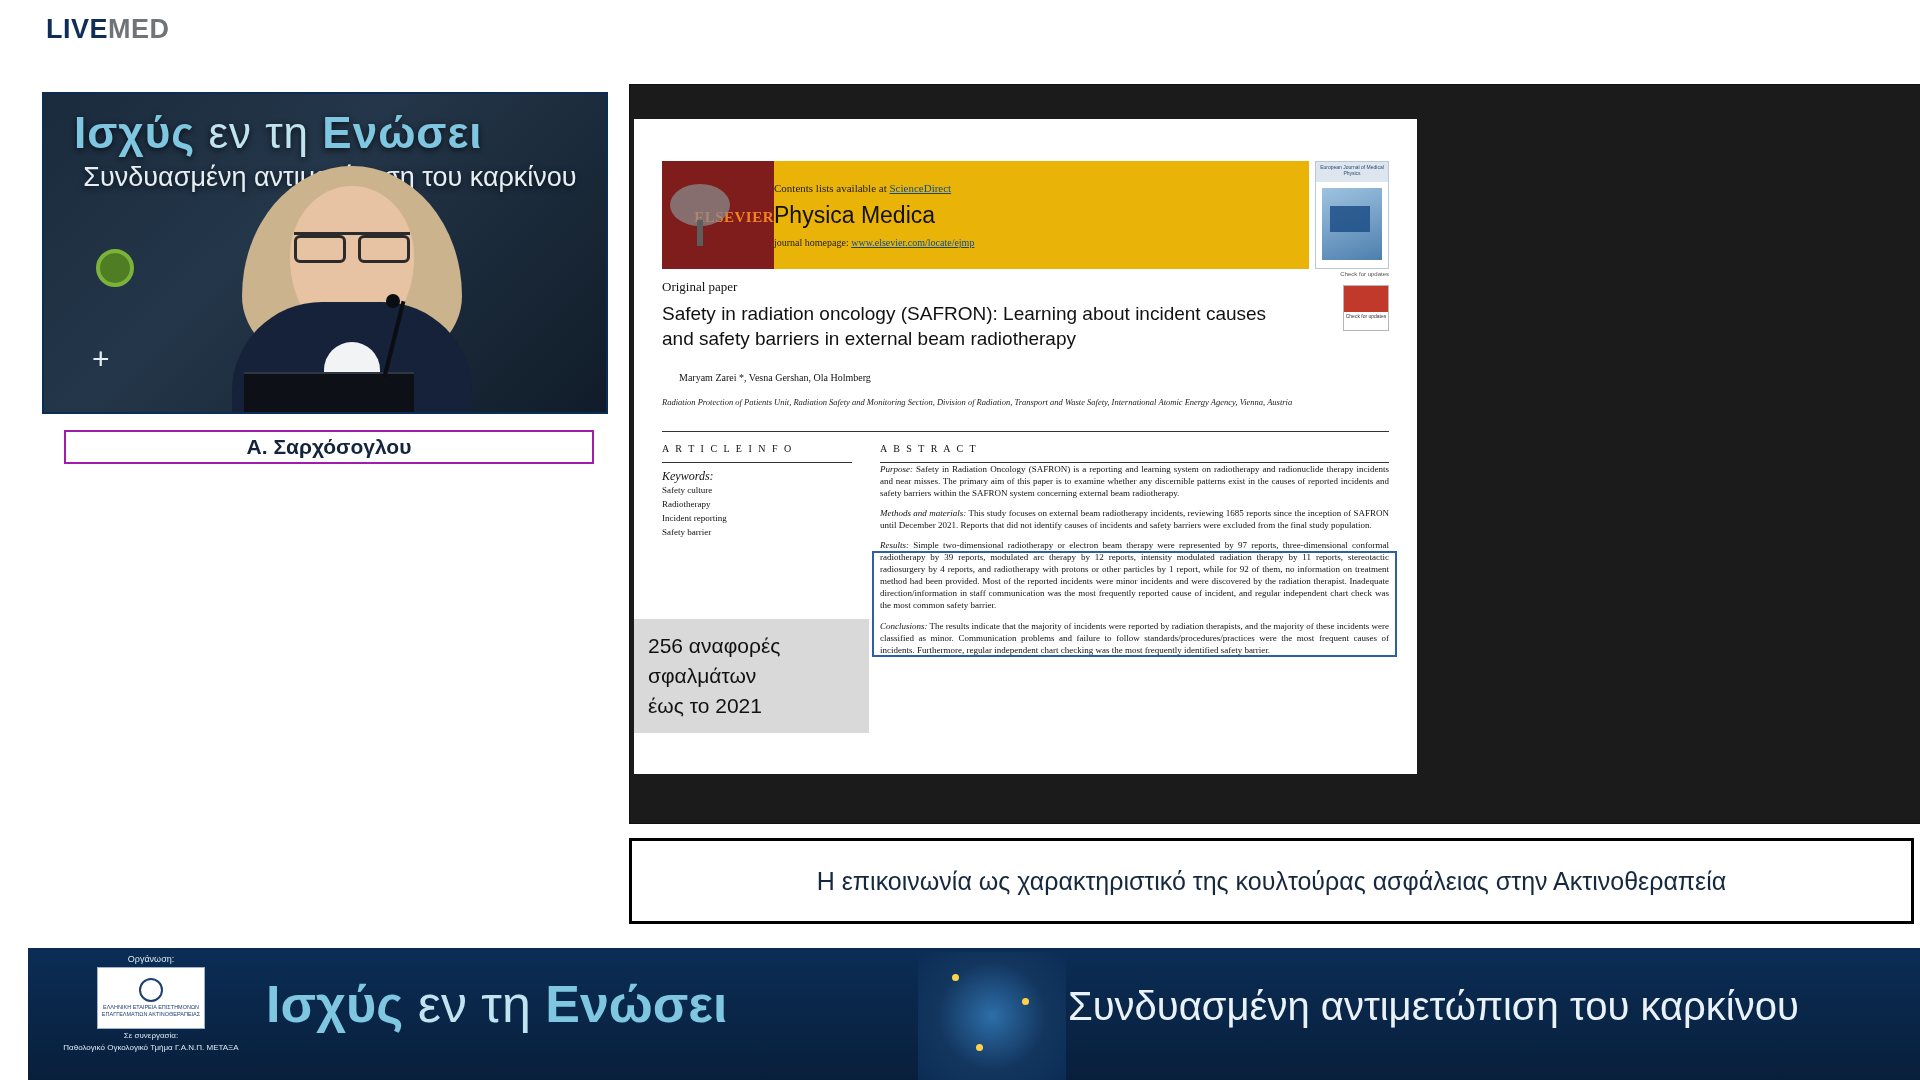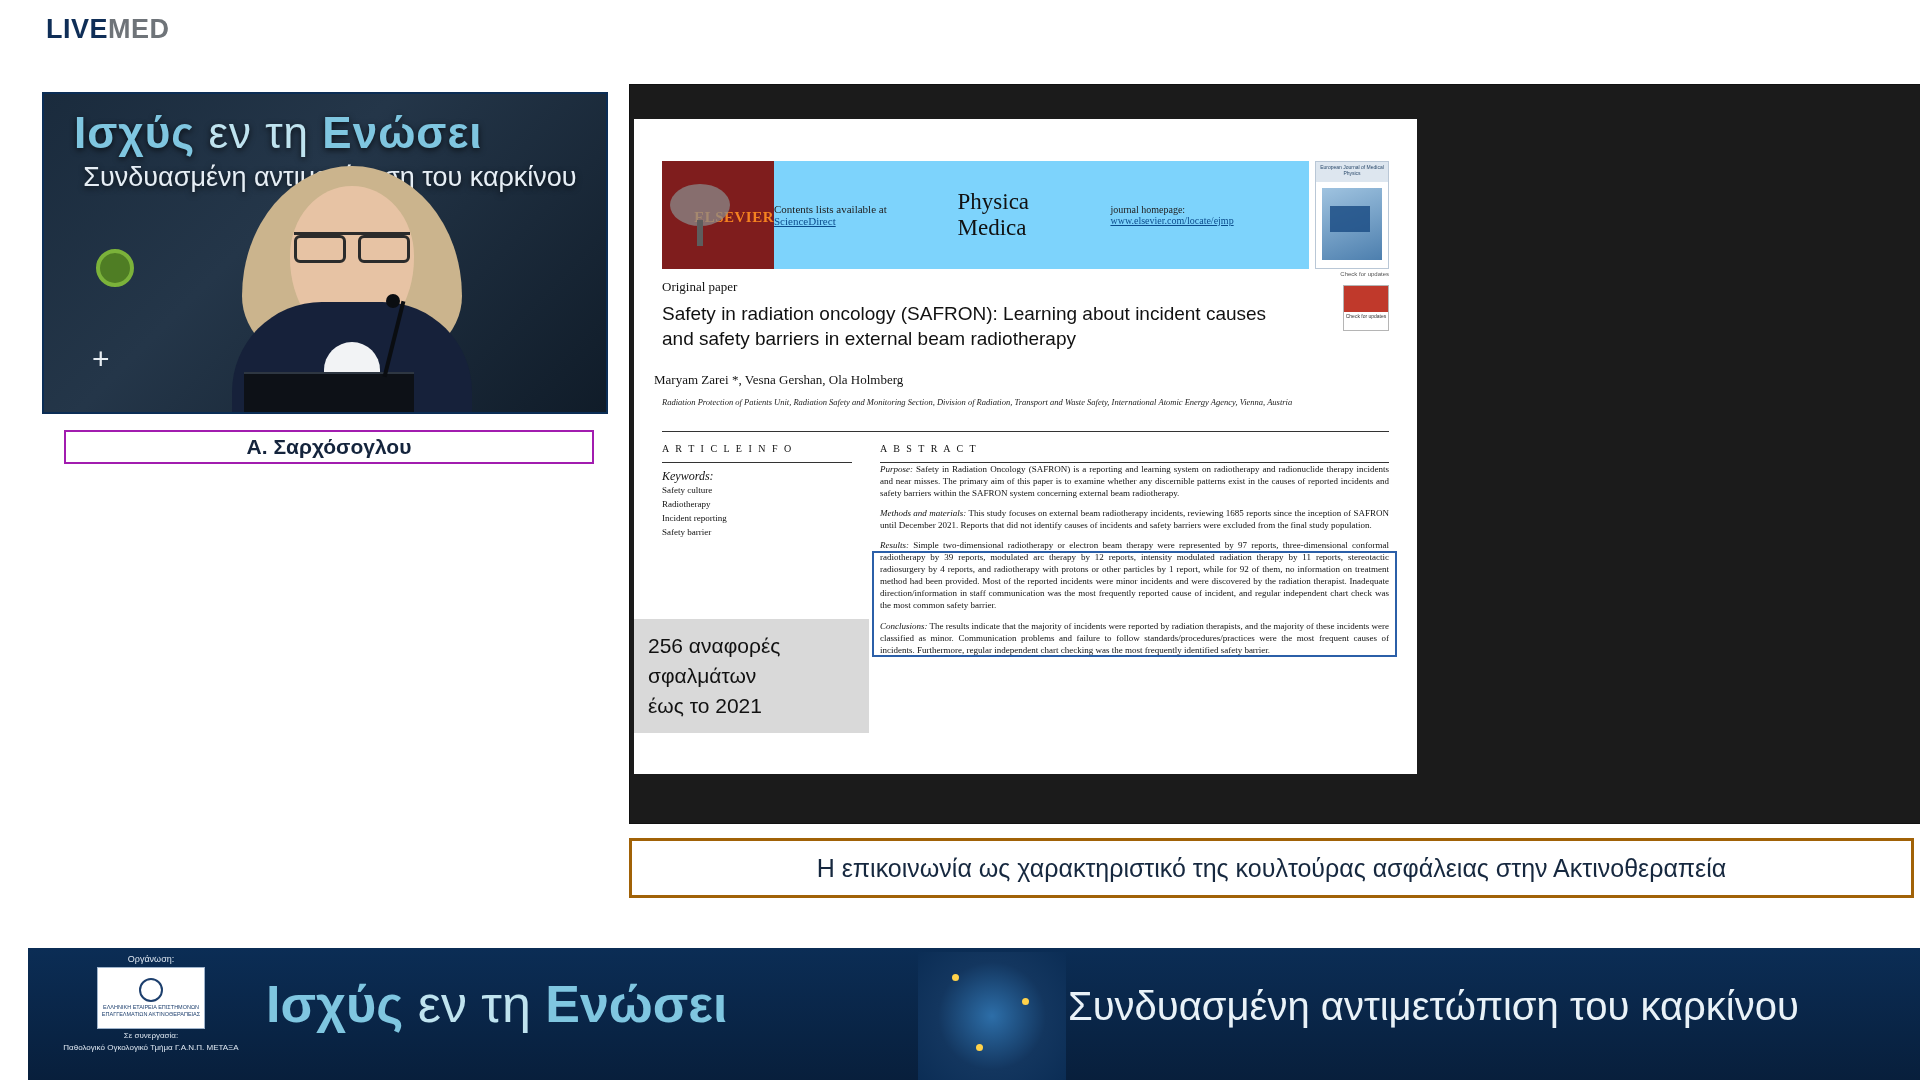--- a/index.html
+++ b/index.html
@@ -125,42 +125,42 @@
   }
   .mast-els {
     width: 112px; background: #7f1d1d; border-right: 0; position: relative;
     display: flex; flex-direction: row; align-items: center; justify-content: center;
   }
   .tree { width: 76px; height: 62px; position: relative; }
   .tree .trunk { position: absolute; left: 35px; bottom: 0; width: 6px; height: 26px; background: #5d5d5d; }
   .tree .crown { position: absolute; left: 8px; top: 0; width: 60px; height: 42px; background: #8a8a8a; border-radius: 50%; opacity: .75; }
   .els-word { color: #f58220; font-family: "Liberation Serif", serif; font-weight: 700; font-size: 15px; letter-spacing: .5px; margin-top: 4px; }
   .mast-mid {
-    flex: 1; background: #7dd3fc; position: relative;
-    display: flex; flex-direction: row; align-items: center; justify-content: center; gap: 8px;
+    flex: 1; background: #eab308; position: relative;
+    display: flex; flex-direction: column; align-items: flex-start; justify-content: center; gap: 8px;
   }
   .mast-contents { font-family: "Liberation Serif", serif; font-size: 11px; color: #222; }
   .mast-contents a { color: #0b4c8c; }
-  .mast-title { font-family: Liberation Serif, serif; font-size: 23px; color: #111; }
+  .mast-title { font-family: Liberation Sans, sans-serif; font-size: 23px; color: #111; }
   .mast-home { font-family: "Liberation Serif", serif; font-size: 10px; color: #222; }
   .mast-home a { color: #0b4c8c; }
   .mast-cover {
     width: 74px; margin-left: 6px;
     background: #fff; border: 1px solid #b9c7d6; position: relative;
   }
   .cover-top { height: 20px; background: #dde6ef; font-size: 5px; color: #2b4a6b; text-align: center; padding-top: 3px; line-height: 1.15; }
   .cover-img { position: absolute; left: 6px; top: 26px; right: 6px; bottom: 8px; background: linear-gradient(160deg,#9fc3e0,#4d7fae); }
   .cover-badge { position: absolute; left: 14px; top: 44px; width: 40px; height: 26px; background: #1d4f86; opacity: .85; }
 
   .orig-paper { position: absolute; left: 28px; top: 160px; font-family: "Liberation Serif", serif; font-size: 13px; color: #111; }
   .art-title {
     position: absolute; left: 28px; top: 182px; width: 640px;
     font-family: Liberation Sans, sans-serif; font-size: 19px; line-height: 1.32; color: #111;
   }
-  .authors { position: absolute; left: 20px; top: 253px; font-family: "Liberation Serif", serif; font-size: 13px; color: #111; }
+  .authors { position: absolute; left: 45px; top: 253px; font-family: "Liberation Serif", serif; font-size: 10px; color: #111; }
   .affil { position: absolute; left: 28px; top: 278px; width: 660px; font-family: Liberation Serif, serif; font-size: 8.5px; line-height: 1.35; color: #222; font-style: italic; }
   .crossmark {
     position: absolute; right: 28px; top: 166px; width: 46px; height: 46px;
     border: 1px solid #b5b5b5; background: #fff; text-align: center;
   }
   .crossmark .cm-top { height: 26px; background: #c0392b; }
   .crossmark .cm-txt { font-size: 5px; color: #333; line-height: 1.1; padding-top: 2px; }
   .cm-label { position: absolute; right: 28px; top: 152px; font-size: 6px; color: #555; }
 
   .rule { position: absolute; left: 28px; right: 28px; height: 1px; background: #333; }
@@ -186,22 +186,22 @@
     background: #d9d9d9;
     display: flex; flex-direction: column; justify-content: center;
     padding-left: 14px;
   }
   .note-overlay span {
     font-size: 21px; color: #111; line-height: 1.42;
   }
 
   
   .caption {
-    position: absolute; left: 601px; top: 838px; width: 1285px; height: 60px;
-    background: #ffffff; border: 3px solid #a16207;
+    position: absolute; left: 601px; top: 838px; width: 1285px; height: 86px;
+    background: #ffffff; border: 3px solid #000000;
     display: flex; align-items: center; justify-content: center;
   }
   .caption span { font-size: 25px; color: #16283f; }
 
   
   .banner {
     position: absolute; left: 0; top: 948px; width: 1920px; height: 132px;
     background: linear-gradient(180deg,#0b2d55 0%, #081f3c 100%);
     overflow: hidden;
   }

